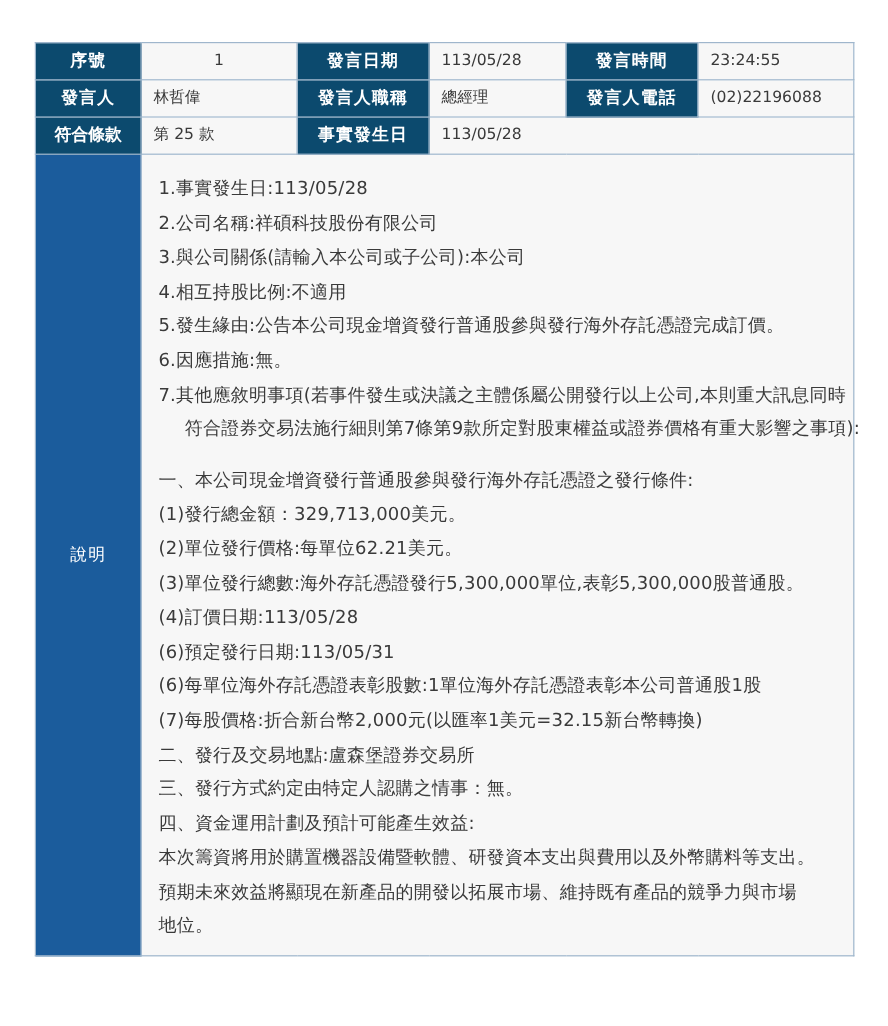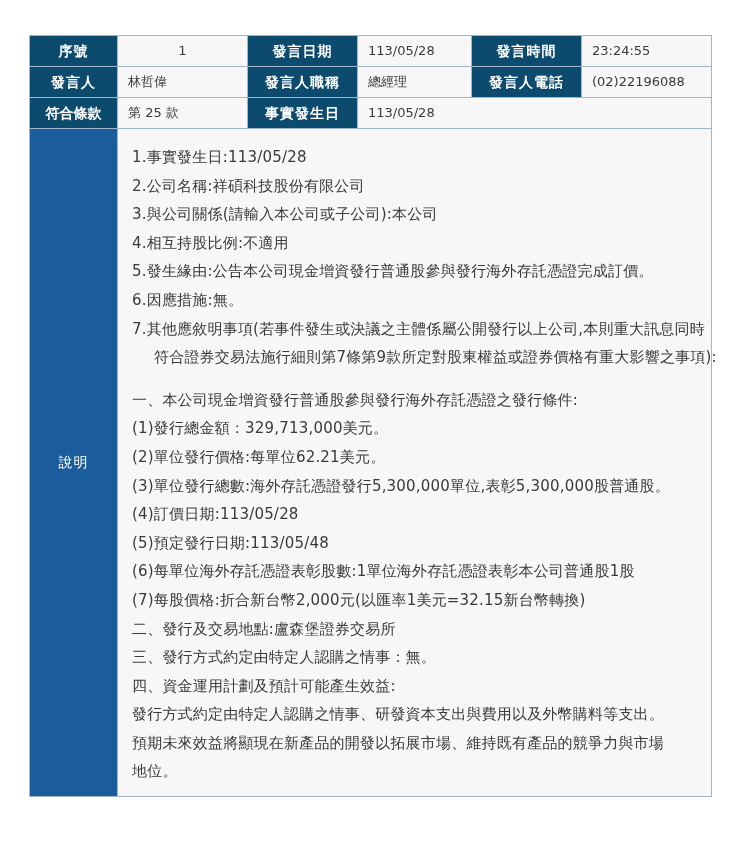--- a/index.html
+++ b/index.html
@@ -182,27 +182,27 @@
               <div class="ln">5.發生緣由:公告本公司現金增資發行普通股參與發行海外存託憑證完成訂價。</div>
               <div class="ln">6.因應措施:無。</div>
               <div class="ln">7.其他應敘明事項(若事件發生或決議之主體係屬公開發行以上公司,本則重大訊息同時</div>
               <div class="ln indent">符合證券交易法施行細則第7條第9款所定對股東權益或證券價格有重大影響之事項):</div>
               <div class="spacer"></div>
               <div class="ln">一、本公司現金增資發行普通股參與發行海外存託憑證之發行條件:</div>
               <div class="ln">(1)發行總金額：329,713,000美元。</div>
               <div class="ln">(2)單位發行價格:每單位62.21美元。</div>
               <div class="ln">(3)單位發行總數:海外存託憑證發行5,300,000單位,表彰5,300,000股普通股。</div>
               <div class="ln">(4)訂價日期:113/05/28</div>
-              <div class="ln">(5)預定發行日期:113/05/48</div>
+              <div class="ln">(6)預定發行日期:113/05/31</div>
               <div class="ln">(6)每單位海外存託憑證表彰股數:1單位海外存託憑證表彰本公司普通股1股</div>
               <div class="ln">(7)每股價格:折合新台幣2,000元(以匯率1美元=32.15新台幣轉換)</div>
               <div class="ln">二、發行及交易地點:盧森堡證券交易所</div>
               <div class="ln">三、發行方式約定由特定人認購之情事：無。</div>
               <div class="ln">四、資金運用計劃及預計可能產生效益:</div>
-              <div class="ln">發行方式約定由特定人認購之情事、研發資本支出與費用以及外幣購料等支出。</div>
+              <div class="ln">本次籌資將用於購置機器設備暨軟體、研發資本支出與費用以及外幣購料等支出。</div>
               <div class="ln">預期未來效益將顯現在新產品的開發以拓展市場、維持既有產品的競爭力與市場</div>
               <div class="ln">地位。</div>
             </div>
         </td>
       </tr>
 
     </tbody>
   </table>
 
 </div>

